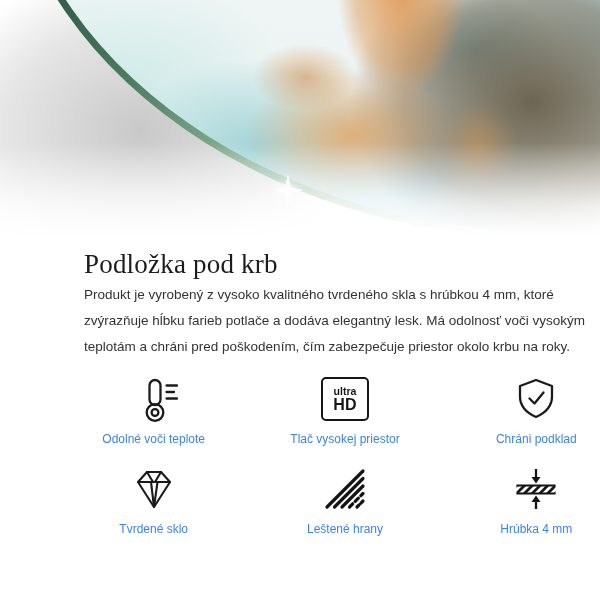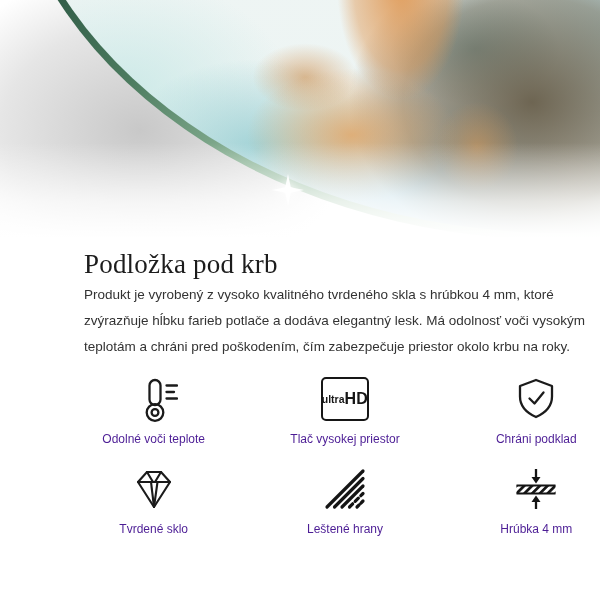--- a/index.html
+++ b/index.html
@@ -48,24 +48,24 @@
     margin:0 40px 0;max-width:526px;
     font-size:13.5px;line-height:26px;color:#333;
   }
   
   .features{
     display:grid;grid-template-columns:repeat(3,1fr);row-gap:20px;
     margin:16px 12px 0 14px;
   }
   .feature{display:flex;flex-direction:column;align-items:center;}
   .icon-box{height:46px;display:flex;align-items:center;justify-content:center;}
-  .feature-label{margin-top:10px;font-size:12px;color:#4c1d95;}
+  .feature-label{margin-top:10px;font-size:12px;color:#3b82f6;}
   .hd-badge{
     width:44px;height:40px;border:2.5px solid #161616;border-radius:5px;
-    display:flex;flex-direction:row;align-items:center;justify-content:center;color:#161616;
+    display:flex;flex-direction:column;align-items:center;justify-content:center;color:#161616;
   }
   .hd-badge .t{font-size:10.5px;font-weight:700;line-height:11px;}
   .hd-badge .b{font-size:16px;font-weight:800;line-height:16px;letter-spacing:.3px;}
   svg.ic{display:block;}
 </style>
 </head>
 <body>
 
 <div class="page">
 

